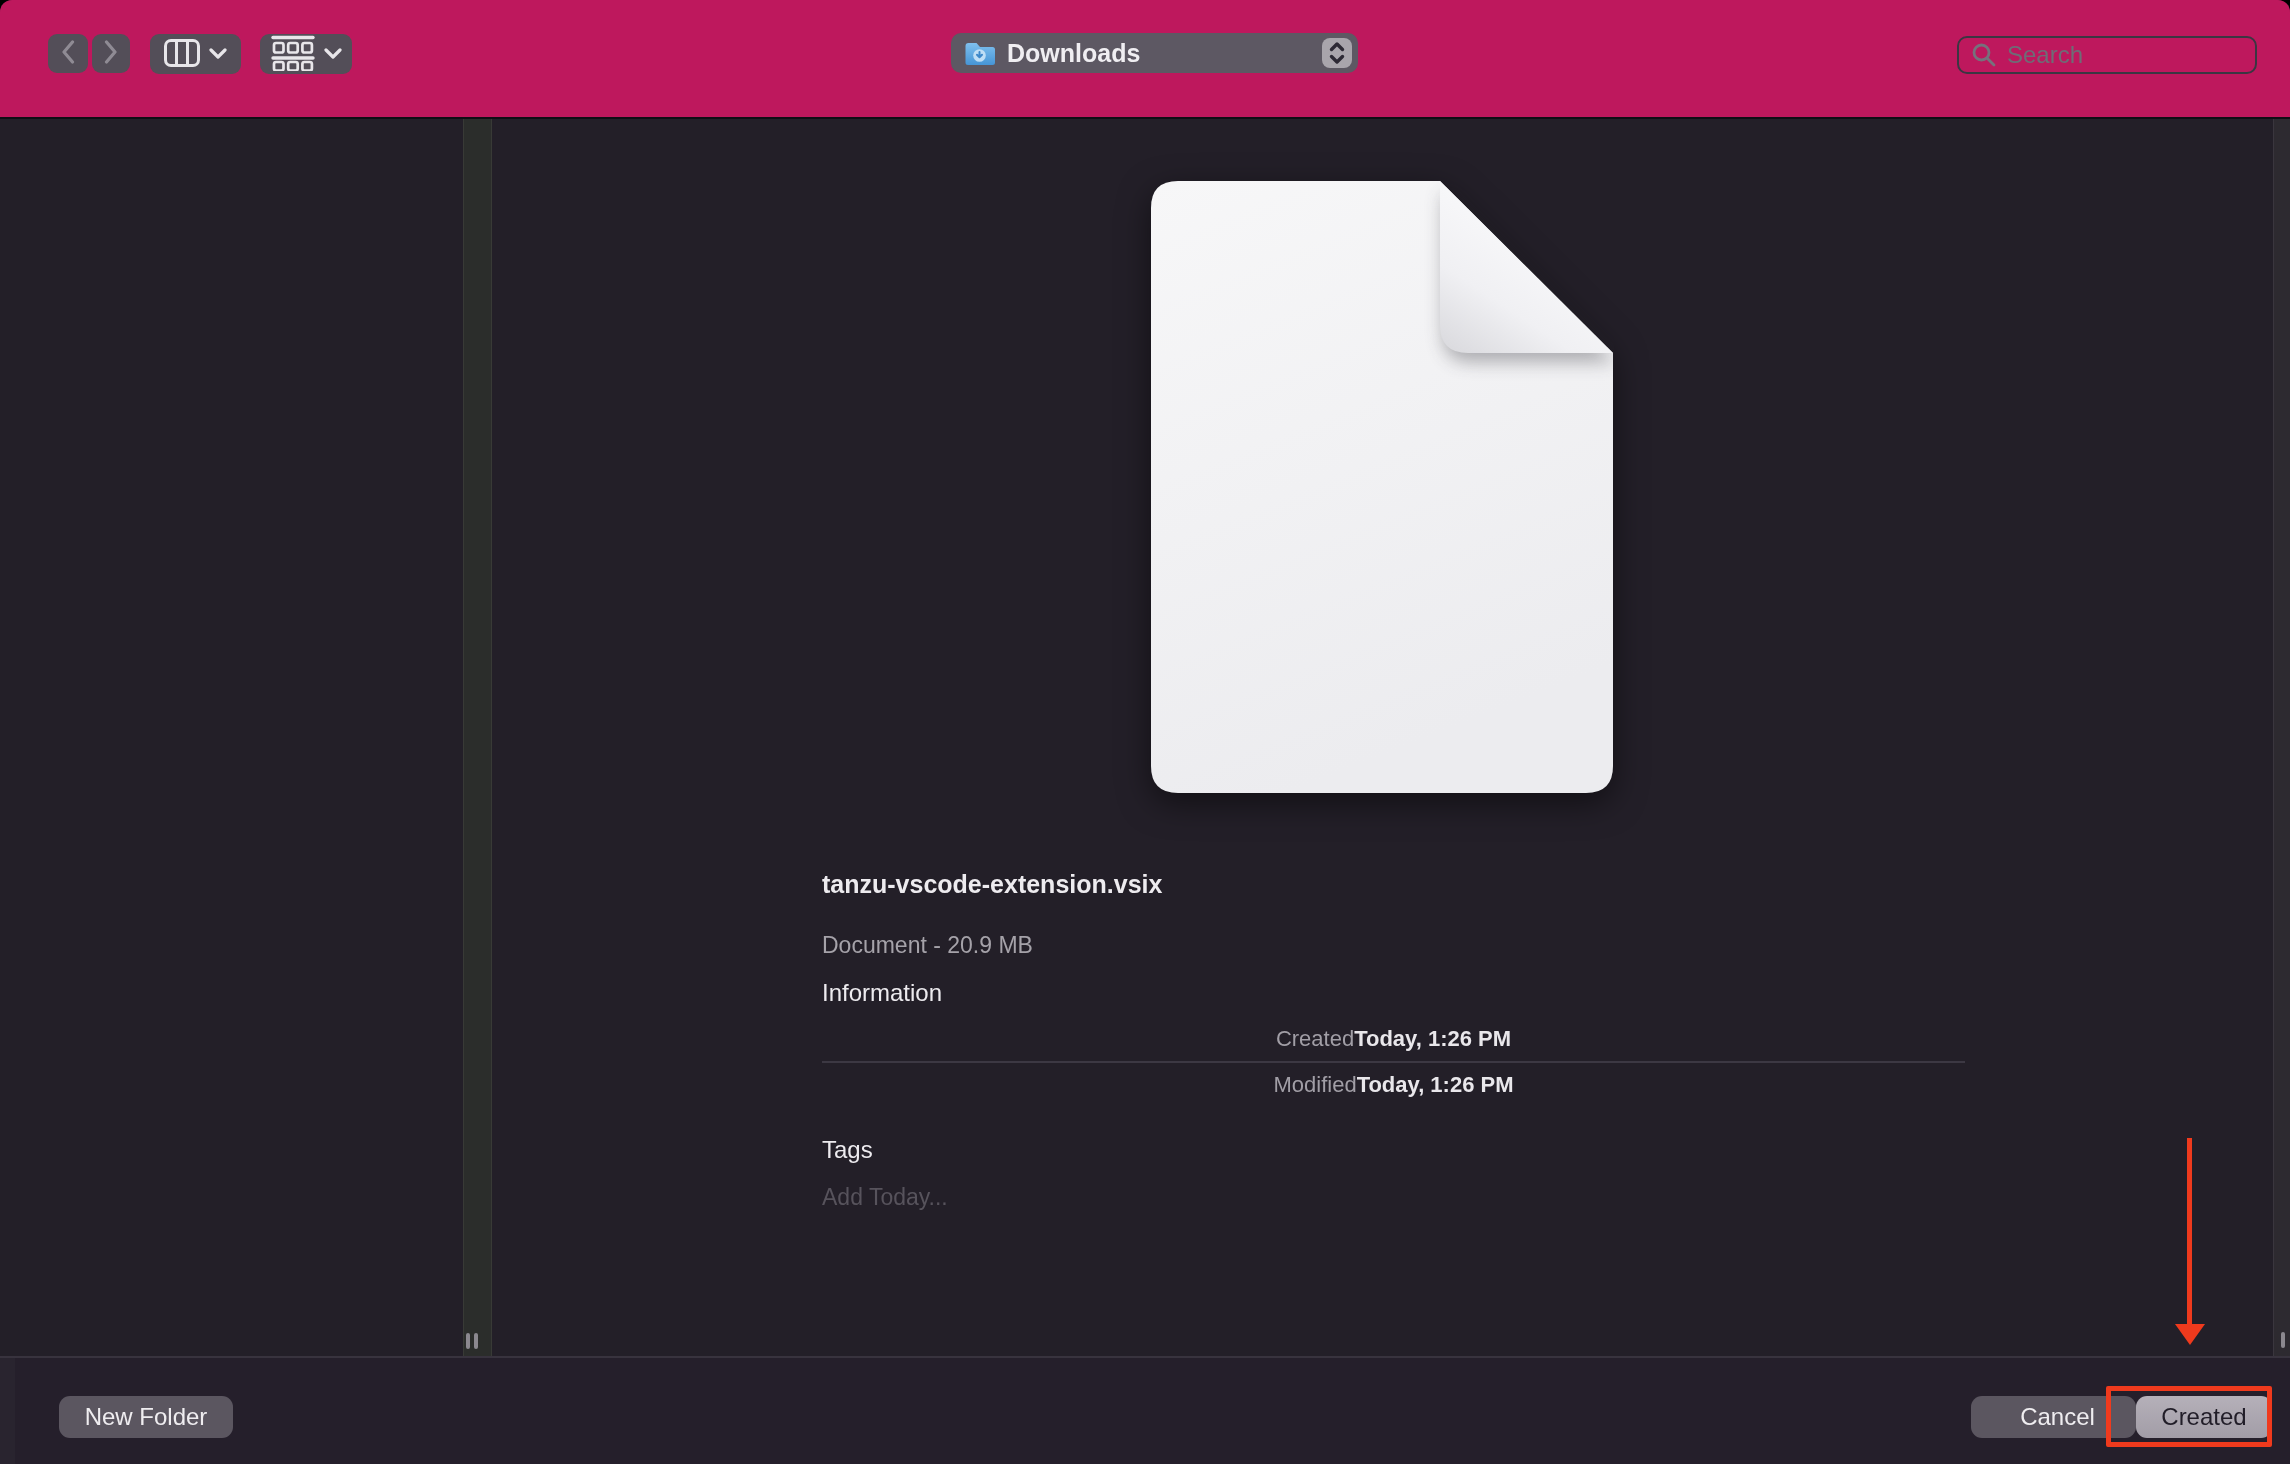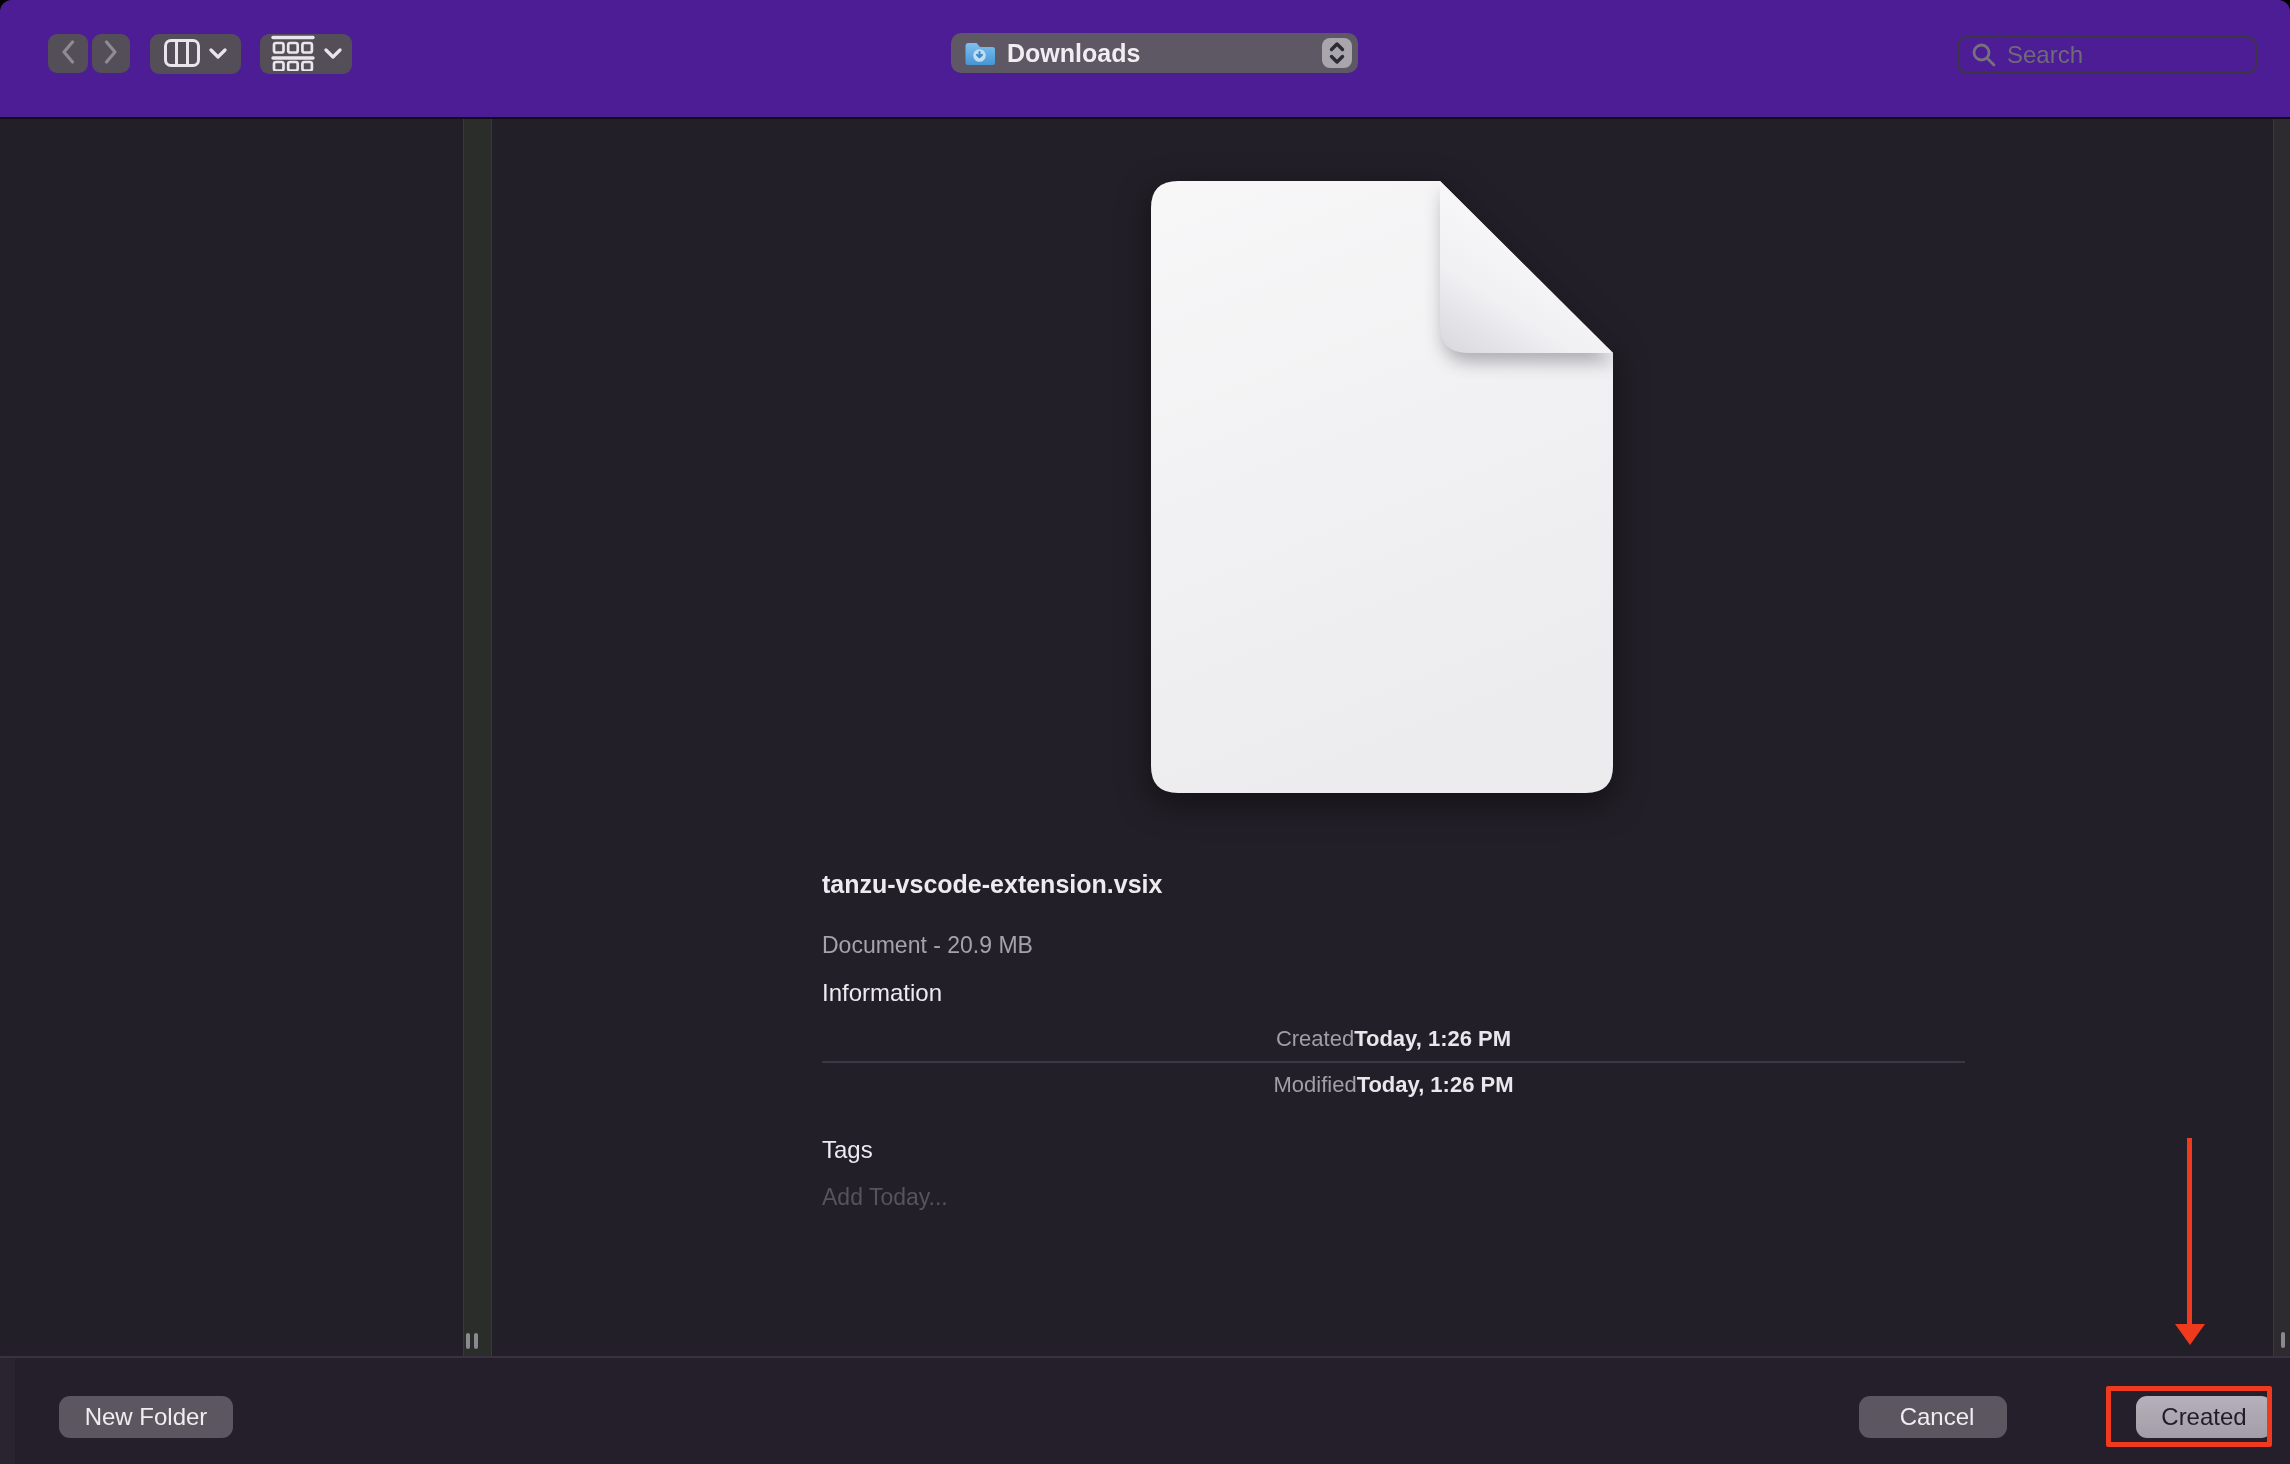--- a/index.html
+++ b/index.html
@@ -5,21 +5,21 @@
   * { margin:0; padding:0; box-sizing:border-box; }
   html,body { background:#000; }
   body { font-family:"Liberation Sans", sans-serif; }
   .window {
     position:relative; width:2290px; height:1464px;
     background:#29242F; overflow:hidden; border-radius:12px 12px 0 0;
   }
   .abs { position:absolute; }
 
   
-  .toolbar { left:0; top:0; width:2290px; height:117px; background:#4c1d95; }
+  .toolbar { left:0; top:0; width:2290px; height:117px; background:#be185d; }
   .tb-btn {
     position:absolute; background:#534E58; border-radius:9px;
     display:flex; align-items:center; justify-content:center; gap:9px; border:none; cursor:default;
   }
   .hairline-top { left:0; top:117px; width:2290px; height:2px; background:#100E14; }
 
   .popup {
     position:absolute; left:951px; top:33px; width:407px; height:40px;
     background:#5D5863; border-radius:10px; display:flex; align-items:center;
   }
@@ -230,21 +230,21 @@
     <span class="row-label">Modified</span>
     <span class="row-value">Today, 1:26 PM</span>
   </div>
 
   <div class="sec-title" style="top:1136px;">Tags</div>
   <div class="abs add-tags">Add Today...</div>
 
   <div class="abs footer-sep"></div>
   <div class="abs footer">
     <button class="btn btn-gray" style="left:44px;width:174px;">New Folder</button>
-    <button class="btn btn-gray" style="left:1844px;width:148px;padding-left:8px;">Cancel</button>
+    <button class="btn btn-gray" style="left:1956px;width:165px;padding-left:8px;">Cancel</button>
     <button class="btn btn-light" style="left:2121px;width:136px;">Created</button>
   </div>
 
   <div class="abs anno-line"></div>
   <div class="abs anno-head"></div>
   <div class="abs anno-rect"></div>
 
 </div>
 
 </body></html>

